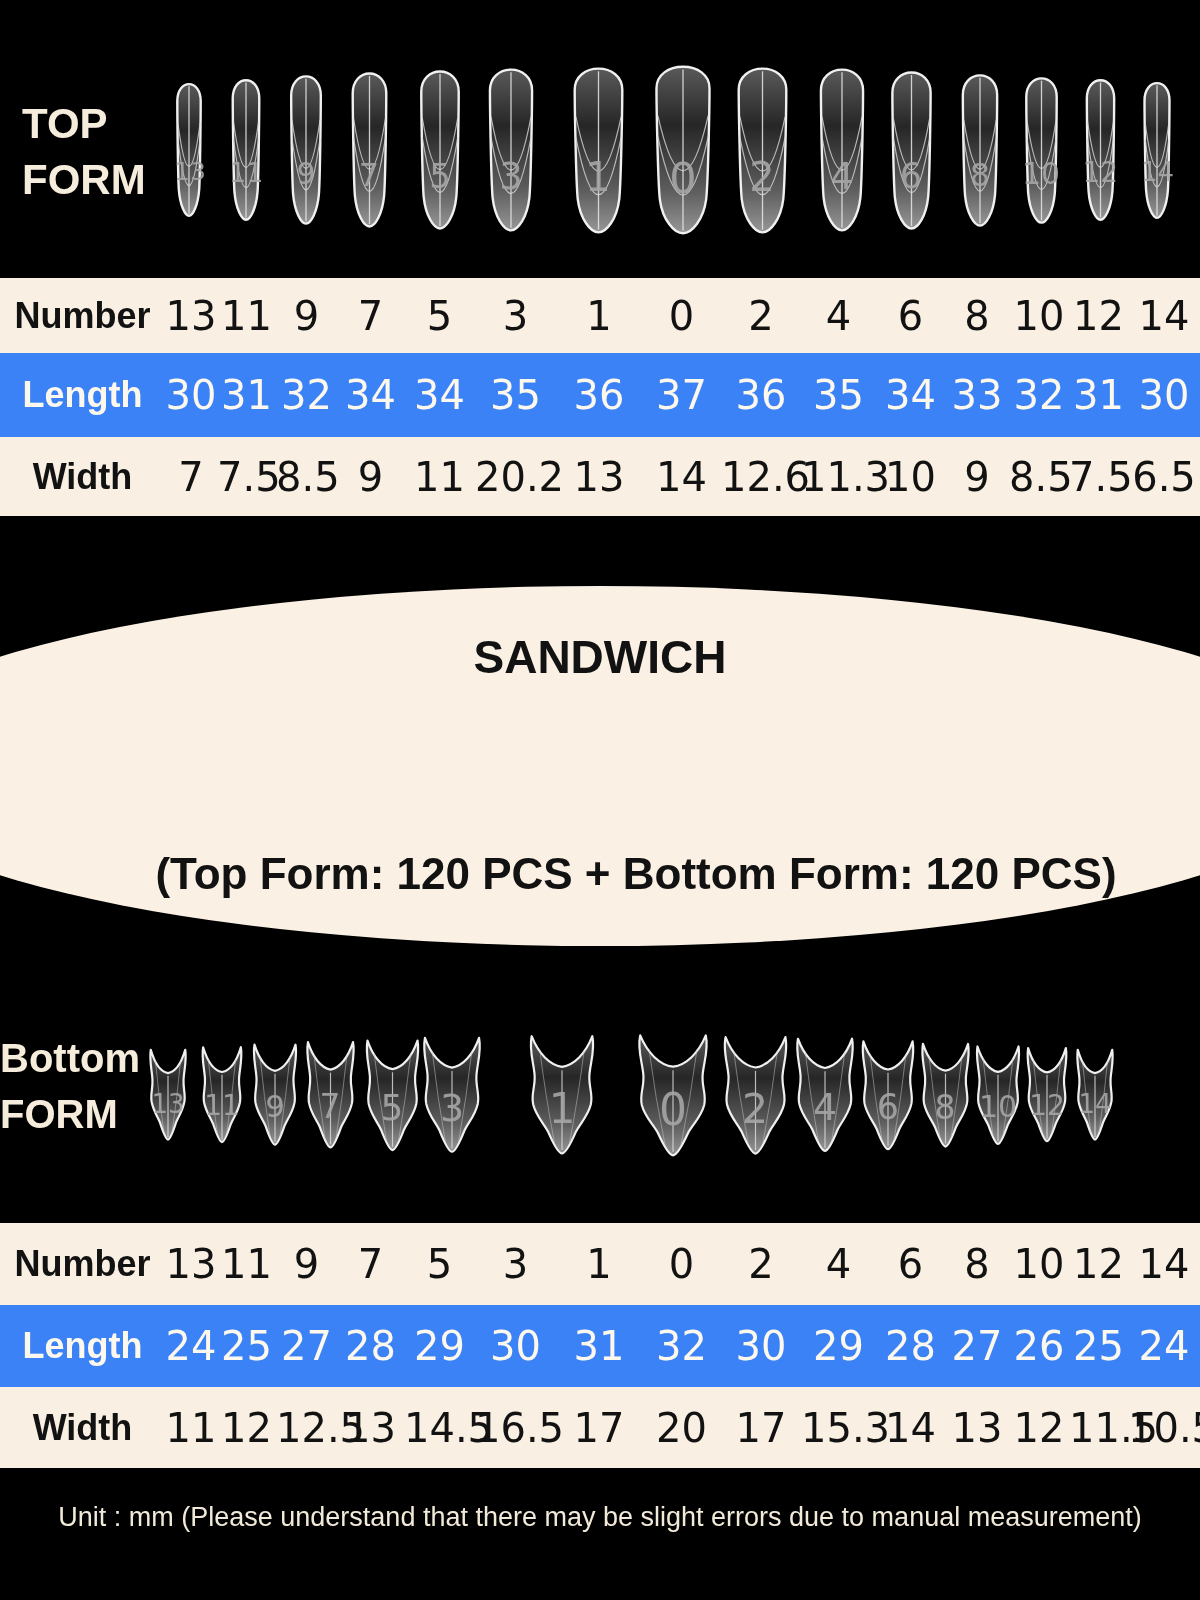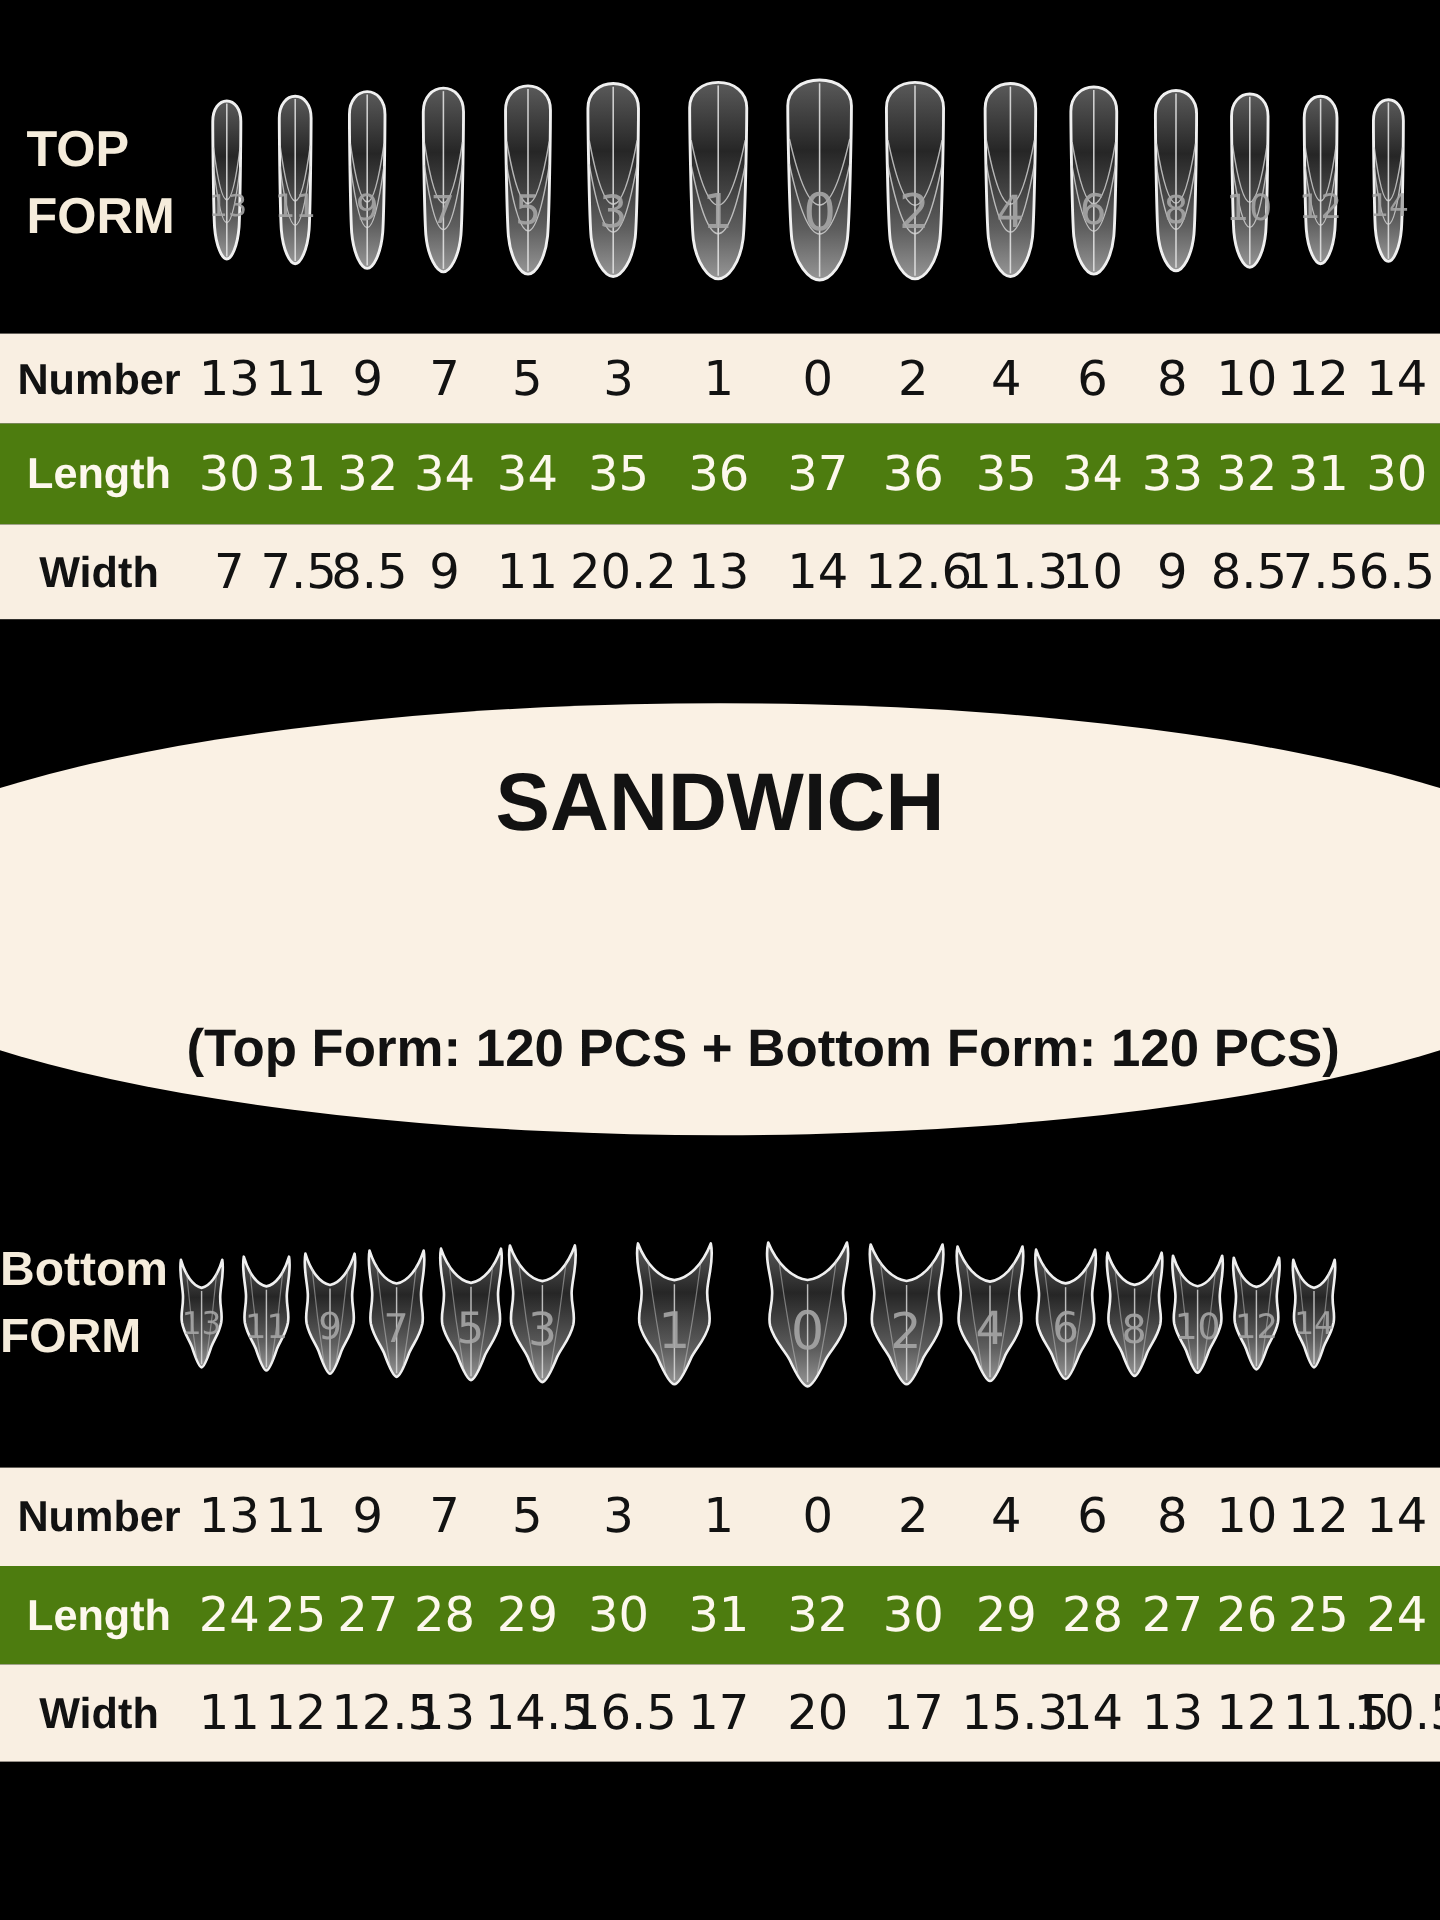--- a/index.html
+++ b/index.html
@@ -16,32 +16,32 @@
   .nail svg{display:block;width:100%;height:100%;}
   .nail .engraved{position:absolute;left:0;top:0;width:100%;text-align:center;
                   color:#a6a6a6;opacity:.9;font-family:"DejaVu Sans",sans-serif;}
 
   
   .size-table{position:absolute;left:0;width:1016px;}
   #top-table{top:278px;}
   #bottom-table{top:1223px;}
   .trow{display:grid;align-items:center;width:1200px;}
   .trow.light{background:#f9efe2;color:#121212;}
-  .trow.dark{background:#4d7c0f;color:#fdf8ed;}
+  .trow.dark{background:#3b82f6;color:#fdf8ed;}
   #top-table .r0{height:75px;}  #top-table .r1{height:84px;}  #top-table .r2{height:79px;}
   #bottom-table .r0{height:82px;} #bottom-table .r1{height:82px;} #bottom-table .r2{height:81px;}
   .tlabel{font-weight:bold;font-size:36px;text-align:center;}
   .tval{font-family:"DejaVu Sans",sans-serif;font-size:40px;text-align:center;white-space:nowrap;}
 
   
   #banner-ellipse{position:absolute;left:-155px;top:586px;width:1510px;height:360px;
                   background:#faf1e4;border-radius:50%;z-index:1;}
   .banner-text{position:absolute;left:0;width:1200px;text-align:center;color:#121212;
                font-weight:bold;z-index:2;white-space:nowrap;}
-  #banner-title1{top:630px;font-size:68px;}
+  #banner-title1{top:630px;font-size:46px;}
   #banner-title2{top:698px;font-size:68px;}
   #banner-subtitle{top:789px;font-size:48px;}
   #banner-note{top:849px;font-size:44px;margin-left:36px;}
 
   
   #footer-note{position:absolute;left:0;top:1502px;width:1200px;text-align:center;
                color:#f2ead9;font-size:27px;white-space:nowrap;}
 </style>
 </head>
 <body>
@@ -454,13 +454,14 @@
         <div class="tval">17</div>
         <div class="tval">15.3</div>
         <div class="tval">14</div>
         <div class="tval">13</div>
         <div class="tval">12</div>
         <div class="tval">11.5</div>
         <div class="tval">10.5</div>
       </div>
     </div>
 
+  <div id="footer-note">Unit : mm (Please understand that there may be slight errors due to manual measurement)</div>
 </div>
 
 </body></html>

